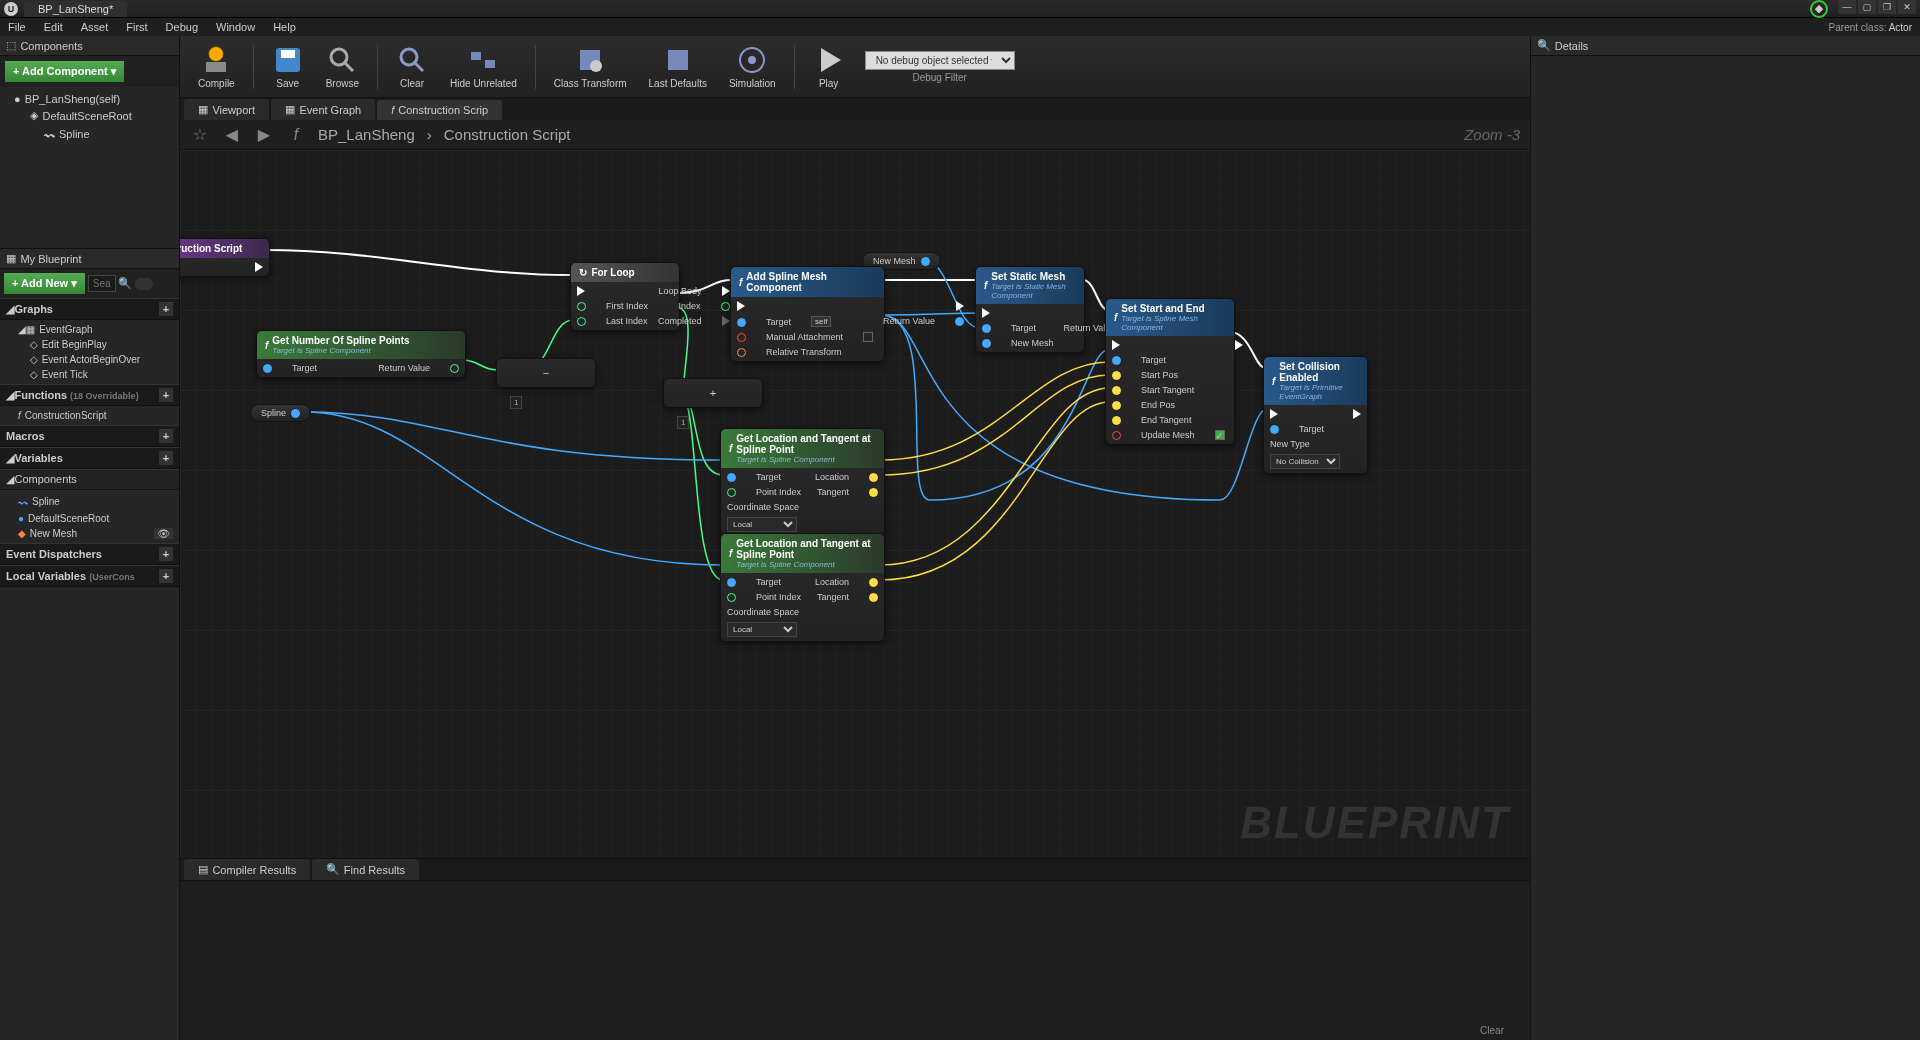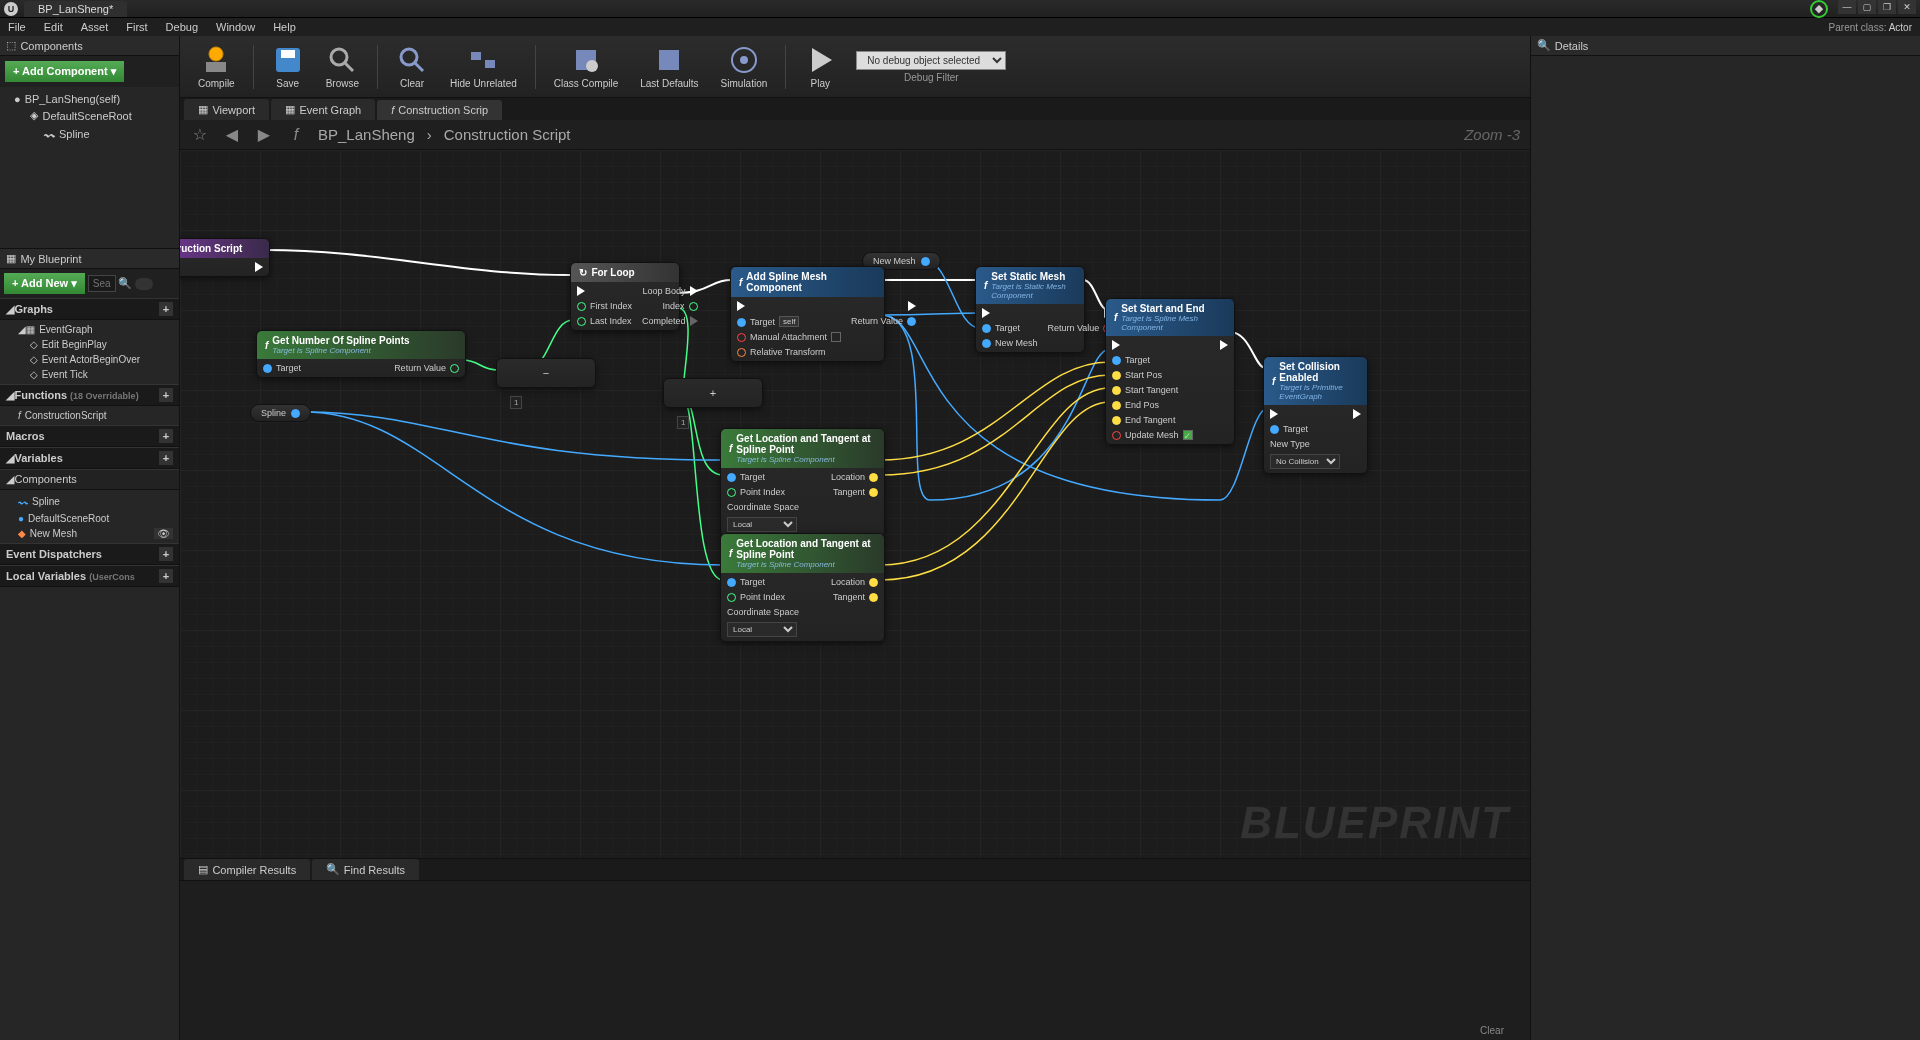--- a/index.html
+++ b/index.html
@@ -53,21 +53,21 @@
 .node{position:absolute;background:linear-gradient(#2a2a2a,#232323);border:1px solid #111;border-radius:6px;box-shadow:0 2px 6px rgba(0,0,0,.5);min-width:100px}
 .node-hdr{padding:4px 8px;font-size:10px;font-weight:bold;color:#fff;border-radius:5px 5px 0 0;display:flex;align-items:center;gap:4px}
 .node-sub{font-size:8px;color:#9cf;font-style:italic;font-weight:normal;opacity:.8}
 .hdr-purple{background:linear-gradient(90deg,#7b3a9e,#3a2a4a)}
 .hdr-green{background:linear-gradient(90deg,#3a7a3a,#2a3a2a)}
 .hdr-grey{background:linear-gradient(90deg,#555,#333)}
 .hdr-blue{background:linear-gradient(90deg,#2a5a8a,#1a3a5a)}
 .node-body{padding:4px 6px;display:flex;justify-content:space-between;gap:10px;font-size:9px}
 .pins-l,.pins-r{display:flex;flex-direction:column;gap:5px}
 .pins-r{align-items:flex-end}
-.pin{display:flex;align-items:flex-end;gap:4px;white-space:nowrap}
+.pin{display:flex;align-items:flex-end;gap:20px;white-space:nowrap}
 .pin-dot{width:9px;height:9px;border-radius:50%;border:1px solid}
 .pin-exec{width:0;height:0;border-top:5px solid transparent;border-bottom:5px solid transparent;border-left:8px solid #fff}
 .c-blue{border-color:#4af;background:#4af}
 .c-green{border-color:#4f8}
 .c-red{border-color:#f44}
 .c-yellow{border-color:#fd4;background:#fd4}
 .c-orange{border-color:#f84}
 .pill{position:absolute;background:linear-gradient(#333,#222);border:1px solid #111;border-radius:10px;padding:3px 10px;font-size:9px;display:flex;align-items:center;gap:5px}
 .mini-sel{background:#2a2a2a;border:1px solid #444;color:#ccc;font-size:8px;padding:1px;width:70px}
 svg.wires{position:absolute;inset:0;pointer-events:none;width:100%;height:100%}
@@ -225,21 +225,21 @@
             <rect x="18" y="16" width="10" height="8" fill="#78b"></rect>
           </svg>
           <span class="tb-label">Hide Unrelated</span>
         </div>
       <div class="tb-sep"></div>
       <div class="tb-btn">
           <svg class="tb-icon" viewBox="0 0 32 32">
             <rect x="6" y="6" width="20" height="20" fill="#78b"></rect>
             <circle cx="22" cy="22" r="6" fill="#ccc"></circle>
           </svg>
-          <span class="tb-label">Class Compile</span>
+          <span class="tb-label">Class Transform</span>
         </div>
       <div class="tb-btn">
           <svg class="tb-icon" viewBox="0 0 32 32">
             <rect x="6" y="6" width="20" height="20" fill="#78b"></rect>
           </svg>
           <span class="tb-label">Last Defaults</span>
         </div>
       <div class="tb-btn">
           <svg class="tb-icon" viewBox="0 0 32 32">
             <circle cx="16" cy="16" r="12" fill="none" stroke="#89c" stroke-width="2"></circle>

